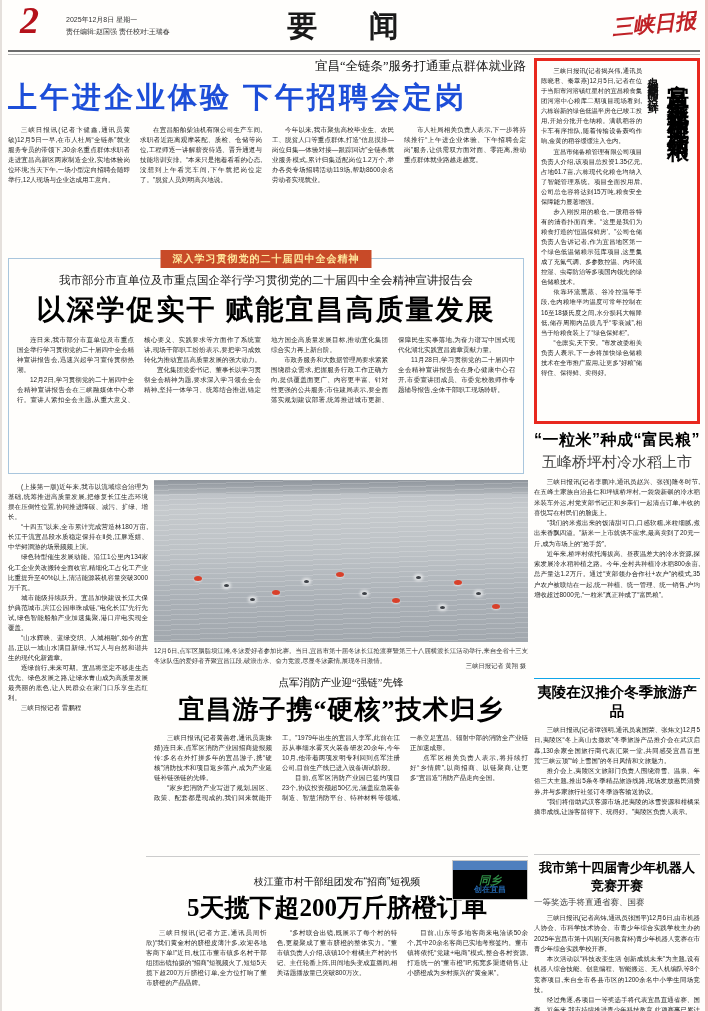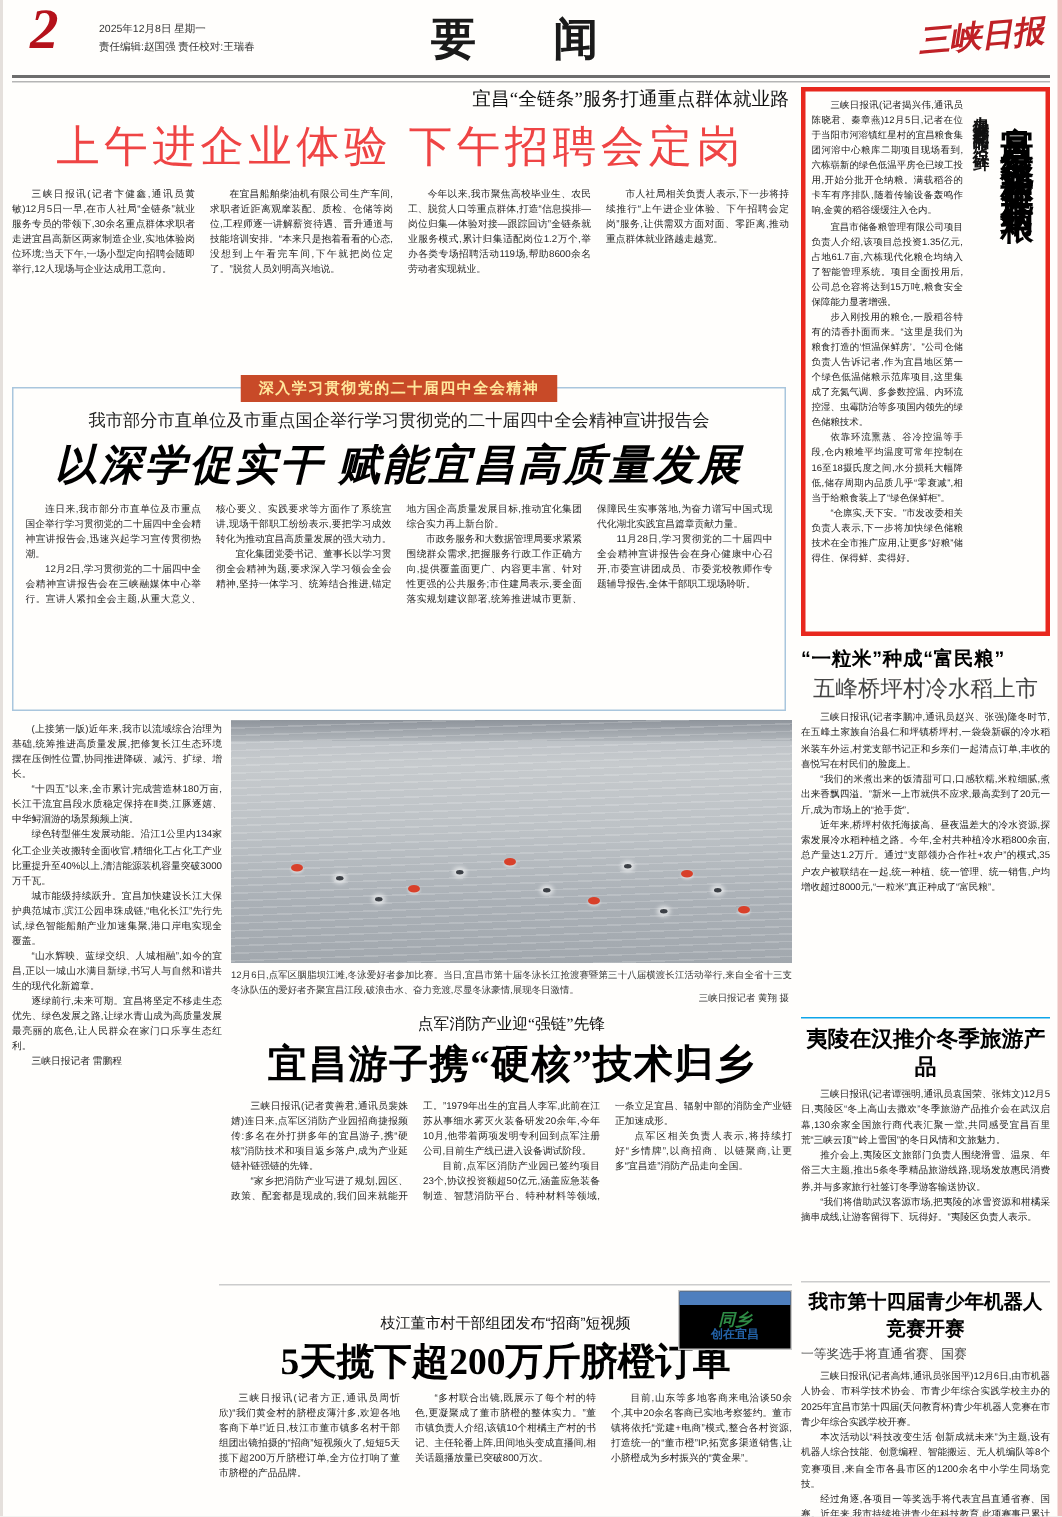--- a/index.html
+++ b/index.html
@@ -22,31 +22,31 @@
 
   
   .bt{font-size:6.5px;line-height:1.55;text-align:justify;color:#262626;overflow:hidden;}
   .bt p{margin:0;text-indent:2em;}
   .cols4{column-count:4;column-gap:10px;}
   .cols3{column-count:3;column-gap:10px;}
 
   
   .art-lead{position:absolute;left:8px;top:58px;width:518px;height:194px;}
   .al-kicker{text-align:right;font-family:"Liberation Serif",serif;font-size:12.5px;color:#111;}
-  .al-head{text-align:center;font-weight:normal;font-size:29px;letter-spacing:3px;color:#ef4444;margin:3px 0 7px;}
+  .al-head{text-align:left;font-weight:bold;font-size:29px;letter-spacing:3px;color:#1d4ed8;margin:3px 0 7px;}
   .al-body{height:136px;}
 
   
   .study{position:absolute;left:8px;top:258px;width:516px;height:216px;border:1px solid #a9c6dd;
          box-sizing:border-box;padding:0 8px;}
   .sb-badge{position:absolute;top:-9px;left:50%;transform:translateX(-50%);background:#c84a28;
          color:#ffe79c;font-size:10px;font-weight:bold;padding:2px 12px;letter-spacing:1px;white-space:nowrap;}
   .sb-kicker{margin-top:14px;text-align:center;font-family:"Liberation Serif",serif;font-size:11.5px;color:#222;}
   .sb-head{text-align:center;font-family:"Liberation Serif",serif;font-weight:bold;font-size:28px;
-         letter-spacing:2px;color:#000;margin:3px 0 6px;font-style:italic;}
+         letter-spacing:2px;color:#000;margin:3px 0 6px;}
   .sb-body{height:138px;}
 
   
   .contcol{position:absolute;left:8px;top:482px;width:140px;height:523px;}
 
   
   .photo{position:absolute;left:154px;top:480px;width:374px;height:162px;overflow:hidden;
          background:linear-gradient(180deg,#b7bcc2 0%,#c6cacd 18%,#bdc2c6 45%,#aab0b6 75%,#a2a8ae 100%);}
   .photo .shore{position:absolute;left:0;top:0;width:100%;height:14px;background:linear-gradient(180deg,#8f959c,#b0b5ba);}
   .photo .ripples{position:absolute;inset:0;
@@ -87,21 +87,21 @@
   .g-kicker{writing-mode:vertical-rl;font-size:11px;font-weight:bold;font-family:"Liberation Serif",serif;
             letter-spacing:2px;color:#111;align-self:flex-start;padding-top:2px;}
   .g-head{writing-mode:vertical-rl;font-size:22px;font-weight:bold;font-family:"Liberation Serif",serif;
           letter-spacing:4px;color:#000;height:100%;}
 
   
   .rcol-art{position:absolute;left:534px;width:166px;}
   .rice{top:430px;height:242px;}
   .tour{top:678px;height:170px;border-top:1px solid #0ea5e9;padding-top:4px;box-sizing:border-box;}
   .robot{top:854px;height:151px;border-top:1px solid #ccc;padding-top:4px;box-sizing:border-box;}
-  .r-head{text-align:left;font-weight:bold;font-size:13px;color:#000;letter-spacing:0.5px;}
+  .r-head{text-align:left;font-weight:bold;font-size:16px;color:#000;letter-spacing:0.5px;}
   .r-sub{text-align:center;font-size:15px;color:#444;margin:2px 0 5px;}
   .t-head{text-align:center;font-weight:bold;font-size:14.5px;color:#000;}
   .rb-head{text-align:center;font-weight:bold;font-size:13px;color:#000;}
   .rb-sub{text-align:left;font-size:8.5px;color:#444;margin:2px 0 4px;}
   .r-body{font-size:6.4px;line-height:1.6;text-align:justify;overflow:hidden;}
   .r-body p{margin:0;text-indent:2em;}
   .rice .r-body{height:188px;}
   .tour .r-body{height:138px;margin-top:4px;}
   .robot .r-body{height:110px;}
 </style>

